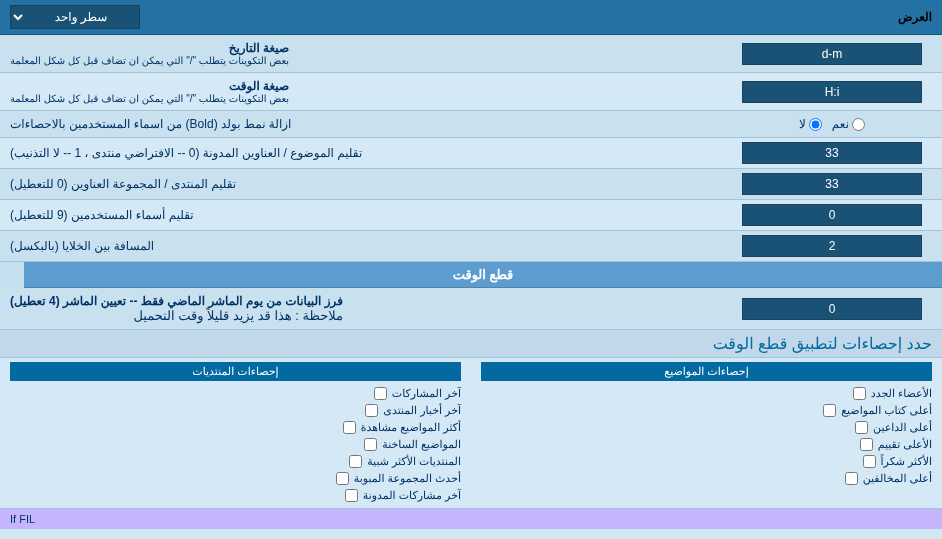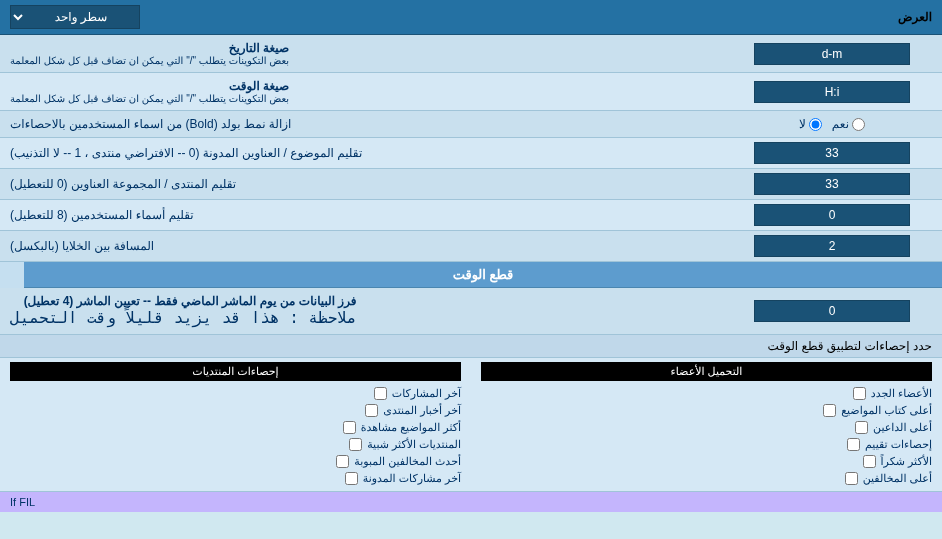--- a/index.html
+++ b/index.html
@@ -50,21 +50,21 @@
     }
 
     .dark-input {
       background: #1a5276;
       color: #ffffff;
       border: 1px solid #154360;
       padding: 3px 8px;
       font-size: 12px;
       font-family: Tahoma, Arial, sans-serif;
       text-align: center;
-      width: 156px;
+      width: 180px;
       direction: ltr;
     }
 
     .header-row {
       background: #2471a3;
       color: #ffffff;
       display: flex;
       align-items: center;
       justify-content: center;
       padding: 5px 10px;
@@ -99,22 +99,22 @@
     .checkboxes-header-row {
       display: flex;
       align-items: center;
       background: #c0d8ea;
       padding: 4px 10px;
       border-bottom: 1px solid #a0c4d8;
     }
 
     .checkboxes-label {
       flex: 1;
-      color: #000000;
-      font-size: 12px;
+      color: #0369a1;
+      font-size: 16px;
       text-align: right;
     }
 
     .checkbox-col {
       flex: 1;
       padding: 4px 10px;
     }
 
     .checkbox-item {
       display: flex;
@@ -124,21 +124,21 @@
       color: #003366;
       font-size: 11px;
       direction: rtl;
     }
 
     .checkbox-item input[type="checkbox"] {
       margin: 0;
     }
 
     .col-header {
-      background: #000000;
+      background: #0369a1;
       color: #ffffff;
       text-align: center;
       font-size: 11px;
       padding: 3px 6px;
       margin-bottom: 4px;
     }
 
     select.dark-input option {
       background: #1a5276;
     }
@@ -213,21 +213,21 @@
     <div class="label-cell">
       <div>تقليم المنتدى / المجموعة العناوين (0 للتعطيل)</div>
     </div>
   </div>
 
   <div class="row">
     <div class="input-cell">
       <input type="text" class="dark-input" value="0" style="">
     </div>
     <div class="label-cell">
-      <div>تقليم أسماء المستخدمين (8 للتعطيل)</div>
+      <div>تقليم أسماء المستخدمين (9 للتعطيل)</div>
     </div>
   </div>
 
   <div class="row">
     <div class="input-cell">
       <input type="text" class="dark-input" value="2" style="">
     </div>
     <div class="label-cell">
       <div>المسافة بين الخلايا (بالبكسل)</div>
     </div>
@@ -237,47 +237,47 @@
     <span>قطع الوقت</span>
   </div>
 
   <div class="row">
     <div class="input-cell">
       <input type="text" class="dark-input" value="0" style="">
     </div>
     <div class="label-cell">
       <div>
         <div style="font-weight:bold;">فرز البيانات من يوم الماشر الماضي فقط -- تعيين الماشر (4 تعطيل)</div>
-        <div style="font-size:16px; color:#003366;font-family:Liberation Mono, monospace;">ملاحظة : هذا قد يزيد قليلاً وقت التحميل</div>
+        <div style="font-size:13px; color:#003366;">ملاحظة : هذا قد يزيد قليلاً وقت التحميل</div>
       </div>
     </div>
   </div>
 
   <div class="checkboxes-header-row">
     <div class="checkboxes-label">حدد إحصاءات لتطبيق قطع الوقت</div>
   </div>
 
   <div style="display:flex; background:#d5e8f5; border-bottom:1px solid #a0c4d8;">
 
     <div class="checkbox-col">
-      <div class="col-header">التحميل الأعضاء</div>
+      <div class="col-header">إحصاءات المواضيع</div>
       <div class="checkbox-item">
         <span>الأعضاء الجدد</span>
         <input type="checkbox" style="">
       </div>
       <div class="checkbox-item">
         <span>أعلى كتاب المواضيع</span>
         <input type="checkbox" style="">
       </div>
       <div class="checkbox-item">
         <span>أعلى الداعين</span>
         <input type="checkbox" style="">
       </div>
       <div class="checkbox-item">
-        <span>إحصاءات تقييم</span>
+        <span>الأعلى تقييم</span>
         <input type="checkbox" style="">
       </div>
       <div class="checkbox-item">
         <span>الأكثر شكراً</span>
         <input type="checkbox" style="">
       </div>
       <div class="checkbox-item">
         <span>أعلى المخالفين</span>
         <input type="checkbox" style="">
       </div>
@@ -291,25 +291,29 @@
       </div>
       <div class="checkbox-item">
         <span>آخر أخبار المنتدى</span>
         <input type="checkbox" style="">
       </div>
       <div class="checkbox-item">
         <span>أكثر المواضيع مشاهدة</span>
         <input type="checkbox" style="">
       </div>
       <div class="checkbox-item">
+        <span>المواضيع الساخنة</span>
+        <input type="checkbox" style="">
+      </div>
+      <div class="checkbox-item">
         <span>المنتديات الأكثر شبية</span>
         <input type="checkbox" style="">
       </div>
       <div class="checkbox-item">
-        <span>أحدث المخالفين المبوبة</span>
+        <span>أحدث المجموعة المبوبة</span>
         <input type="checkbox" style="">
       </div>
       <div class="checkbox-item">
         <span>آخر مشاركات المدونة</span>
         <input type="checkbox" style="">
       </div>
     </div>
   </div>
 
   <div style="padding: 4px 10px; background:#c4b5fd; font-size:11px; color:#003366; direction:ltr; text-align:left;">If FIL</div>

